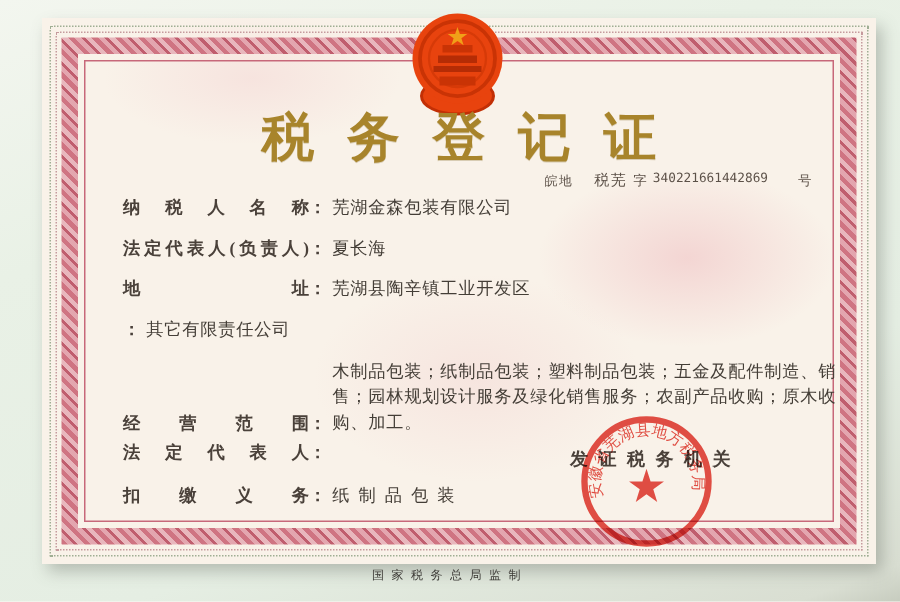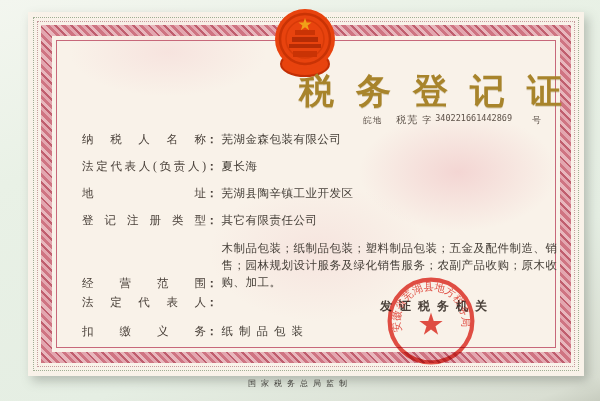--- a/index.html
+++ b/index.html
@@ -21,35 +21,35 @@
     background:radial-gradient(ellipse at center,rgba(240,190,195,.28),rgba(240,190,195,0) 70%);}
   .dots-outer{position:absolute;inset:5px;border:1px dotted #9fae93;}
   .dots-mid{position:absolute;inset:9px;border:1px dotted #c59a9d;}
   .band{
     position:absolute;inset:13px;border:11px solid;
     border-image:repeating-linear-gradient(45deg,#cf7482 0 3px,#e3a6af 3px 6px,#c05e6e 6px 8px,#e8b7bd 8px 11px) 11;
   }
   .inner-line{position:absolute;inset:28px;border:1px solid #c7687a;}
   .emblem{position:absolute;left:234px;top:-6px;width:86px;height:72px;}
   .title{
-    position:absolute;left:0;top:56px;width:100%;text-align:right;
+    position:absolute;left:0;top:56px;width:100%;text-align:center;
     font-size:35px;font-weight:bold;letter-spacing:22px;padding-left:22px;box-sizing:border-box;
     color:#a8842b;text-shadow:0 1px 0 rgba(120,90,20,.25);
   }
   .serial{
     position:absolute;right:42px;top:101px;font-size:9px;color:#5c5148;letter-spacing:1px;text-align:center;
   }
   .serial .region{font-size:8.5px;margin-right:14px;}
   .serial .bureau{font-size:10px;}
   .serial .zi{font-size:9px;margin:0 3px 0 4px;}
   .serial .num{font-family:"DejaVu Sans Mono",monospace;font-size:8.5px;letter-spacing:0;position:relative;top:-2px;}
   .serial .hao{margin-left:20px;}
   .fields{position:absolute;left:54px;top:120px;width:482px;font-size:11.5px;color:#4a413a;}
   .frow{display:flex;align-items:flex-start;margin-bottom:12px;line-height:15px;}
-  .f-label{display:inline-block;width:124px;text-align:justify;text-align-last:justify;font-weight:400;flex:none;}
+  .f-label{display:inline-block;width:124px;text-align:justify;text-align-last:justify;font-weight:700;flex:none;}
   .f-colon{flex:none;margin:0 4px 0 0;font-weight:600;}
   .f-value{flex:1;color:#443e37;letter-spacing:.5px;}
   .frow.scope{margin-bottom:4px;align-items:flex-end;}
   .frow.scope .f-value{line-height:17px;}
   .frow.withhold{margin-top:14px;}
   .frow.withhold .f-value{letter-spacing:6px;}
   .issuer{position:absolute;left:322px;top:286px;width:242px;color:#4a413a;}
   .issuer-label{font-size:12px;letter-spacing:7px;padding-left:30px;font-weight:600;}
   .issuer-date{margin-top:14px;font-size:11.5px;}
   .issuer-date .y{margin-left:8px;}
@@ -104,21 +104,20 @@
       <span class="f-label">法定代表人(负责人)</span>
         <span class="f-colon">：</span>
         <span class="f-value">夏长海</span>
     </div>
     <div class="frow">
       <span class="f-label">地址</span>
         <span class="f-colon">：</span>
         <span class="f-value">芜湖县陶辛镇工业开发区</span>
     </div>
     <div class="frow">
-      <span class="f-label">登记注册类型</span>
         <span class="f-colon">：</span>
         <span class="f-value">其它有限责任公司</span>
     </div>
     <div class="frow scope">
       <span class="f-label">经营范围</span>
         <span class="f-colon">：</span>
         <span class="f-value">木制品包装；纸制品包装；塑料制品包装；五金及配件制造、销售；园林规划设计服务及绿化销售服务；农副产品收购；原木收购、加工。</span>
     </div>
     <div class="frow">
       <span class="f-label">法定代表人</span>

